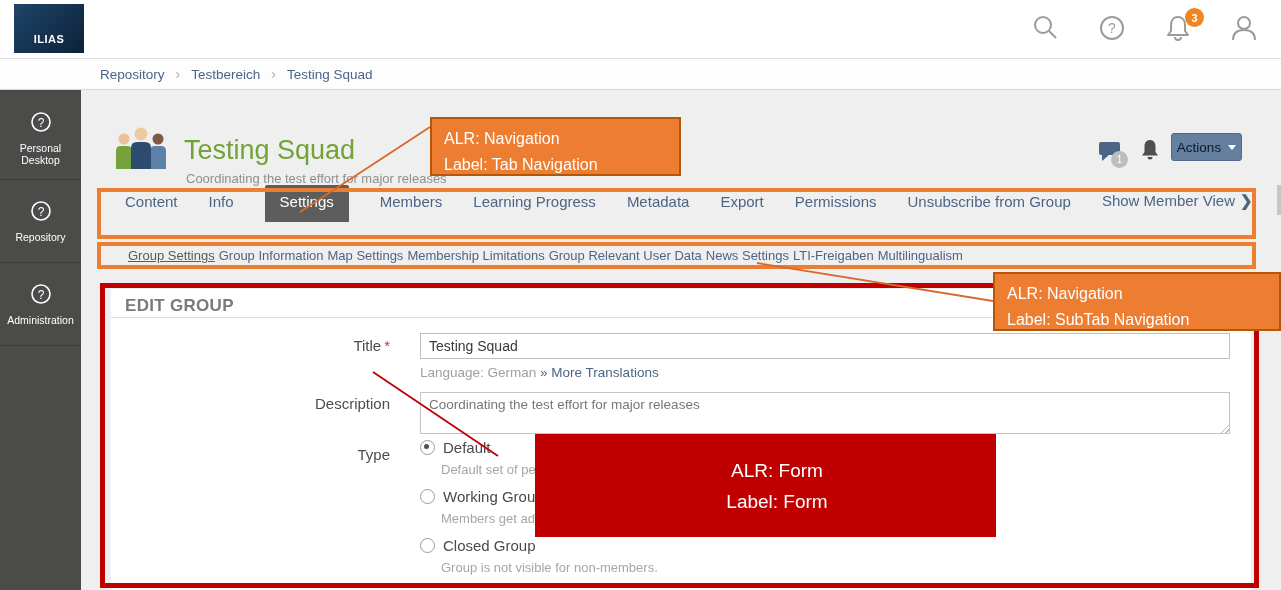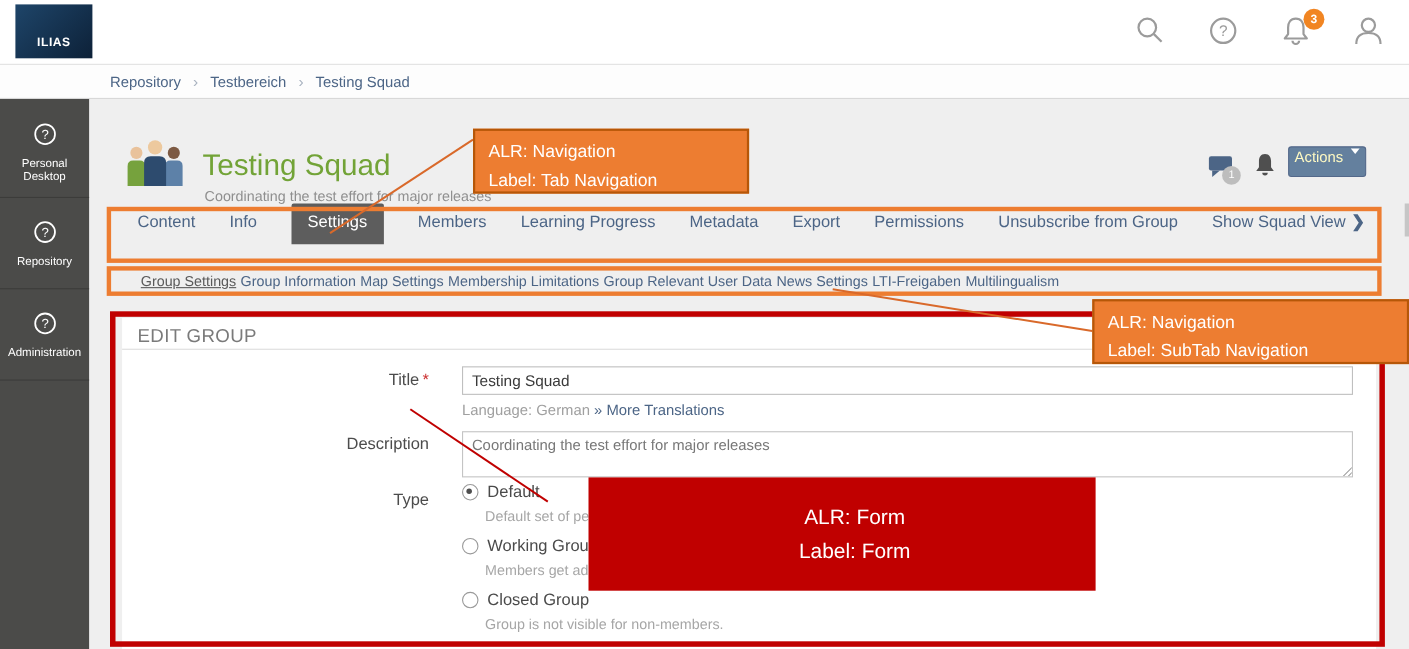--- a/index.html
+++ b/index.html
@@ -37,22 +37,22 @@
   
   .group-icon{position:absolute;left:114px;top:127px;}
   .group-title{position:absolute;left:184px;top:135px;font-size:27px;color:#72A337;}
   .group-subtitle{position:absolute;left:186px;top:171px;font-size:13px;color:#8f8f8f;}
   .chat-wrap{position:absolute;left:1098px;top:140px;cursor:pointer;}
   .badge1{position:absolute;left:13px;top:11px;width:17px;height:17px;border-radius:50%;
           background:#bdbdbd;color:#fff;font-size:10px;display:flex;align-items:center;
           justify-content:center;}
   .header-bell{position:absolute;left:1140px;top:139px;cursor:pointer;}
   .actions-btn{position:absolute;left:1171px;top:133px;width:71px;height:28px;background:#64809E;
-               border:1px solid #53688a;border-radius:3px;color:#fef9c3;font-size:13.5px;
-               display:flex;justify-content:center;gap:7px;cursor:pointer;}
+               border:1px solid #53688a;border-radius:3px;color:#0f172a;font-size:13.5px;
+               display:flex;align-items:center;justify-content:center;gap:7px;cursor:pointer;}
   .caret{width:0;height:0;border-left:4px solid transparent;border-right:4px solid transparent;
          border-top:5px solid #fff;}
 
   
   .tabs{position:absolute;left:97px;top:188px;width:1159px;height:34px;display:flex;
         align-items:flex-end;padding-left:28px;box-sizing:border-box;gap:31px;z-index:1;}
   .tab{font-size:15px;color:#4c6586;padding-bottom:12px;cursor:pointer;white-space:nowrap;}
   .tab.active{background:#5d5d5d;color:#fff;padding:8px 15px 12px;border-radius:2px 2px 0 0;}
   .tab .chev{color:#4c6586;font-weight:bold;margin-left:5px;}
   .subtabs{position:absolute;left:97px;top:242px;width:1159px;height:27px;display:flex;
@@ -202,36 +202,36 @@
   <nav class="tabs">
     <span class="tab">Content</span>
     <span class="tab">Info</span>
     <span class="tab active">Settings</span>
     <span class="tab">Members</span>
     <span class="tab">Learning Progress</span>
     <span class="tab">Metadata</span>
     <span class="tab">Export</span>
     <span class="tab">Permissions</span>
     <span class="tab">Unsubscribe from Group</span>
-    <span class="tab"><span>Show Squad View</span><span class="chev">❯</span></span>
+    <span class="tab"><span>Show Member View</span><span class="chev">❯</span></span>
   </nav>
 
   <nav class="subtabs">
     <span class="subtab active">Group Settings</span>
     <span class="subtab">Group Information</span>
     <span class="subtab">Map Settings</span>
     <span class="subtab">Membership Limitations</span>
     <span class="subtab">Group Relevant User Data</span>
     <span class="subtab">News Settings</span>
     <span class="subtab">LTI-Freigaben</span>
     <span class="subtab">Multilingualism</span>
   </nav>
 
   <section class="panel">
-    <h2 class="panel-heading" style="margin:0;font-weight:normal;">EDIT GROUP</h2>
+    <h2 class="panel-heading" style="margin:0;font-weight:bold;">EDIT GROUP</h2>
     <div class="panel-divider"></div>
 
     <div class="flabel" style="top:48px;">
       <span>Title</span><span class="req">*</span>
     </div>
     <input class="title-input" type="text" value="Testing Squad" style="">
     <div class="lang-note">
       <span>Language: German </span><span class="lang-link">» More Translations</span>
     </div>
 

